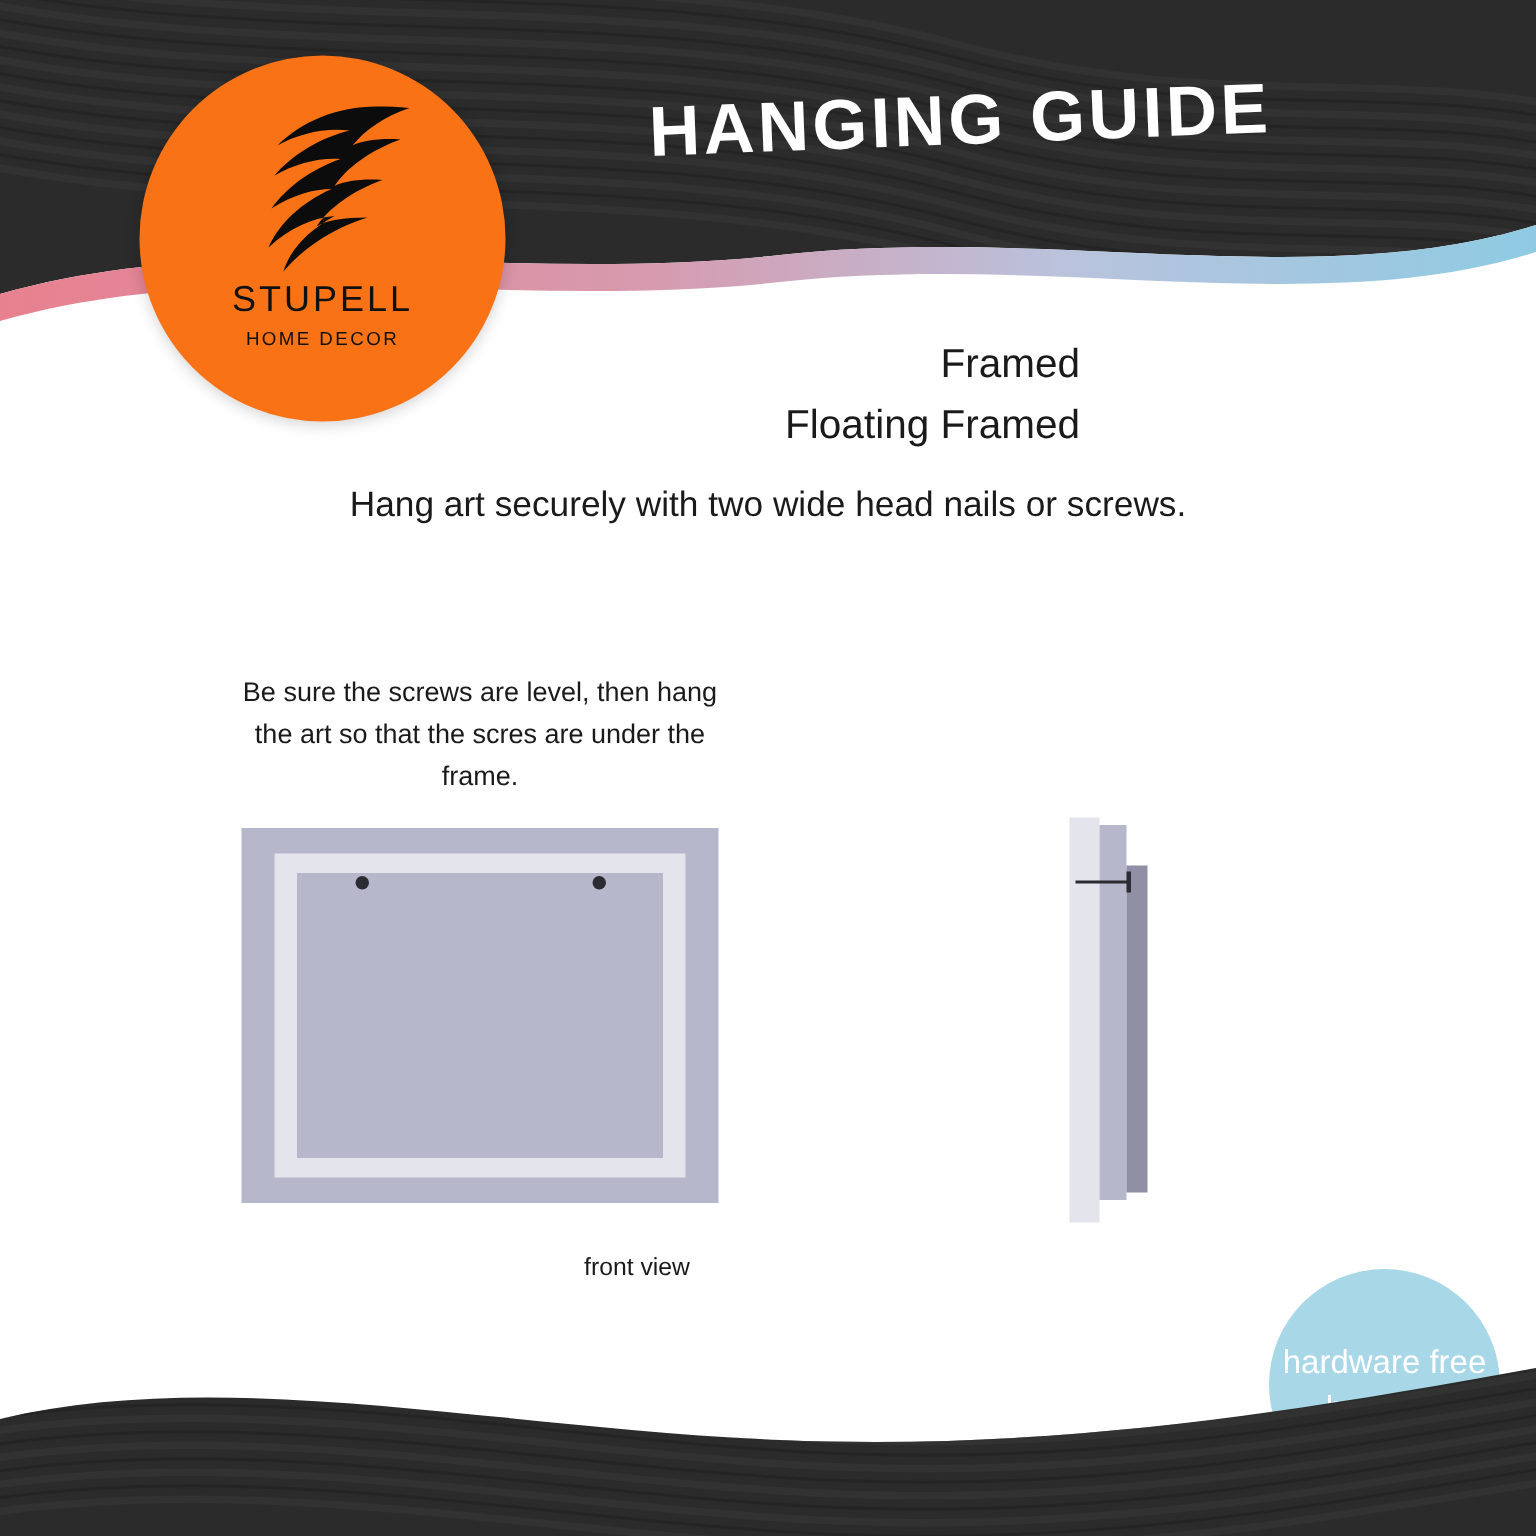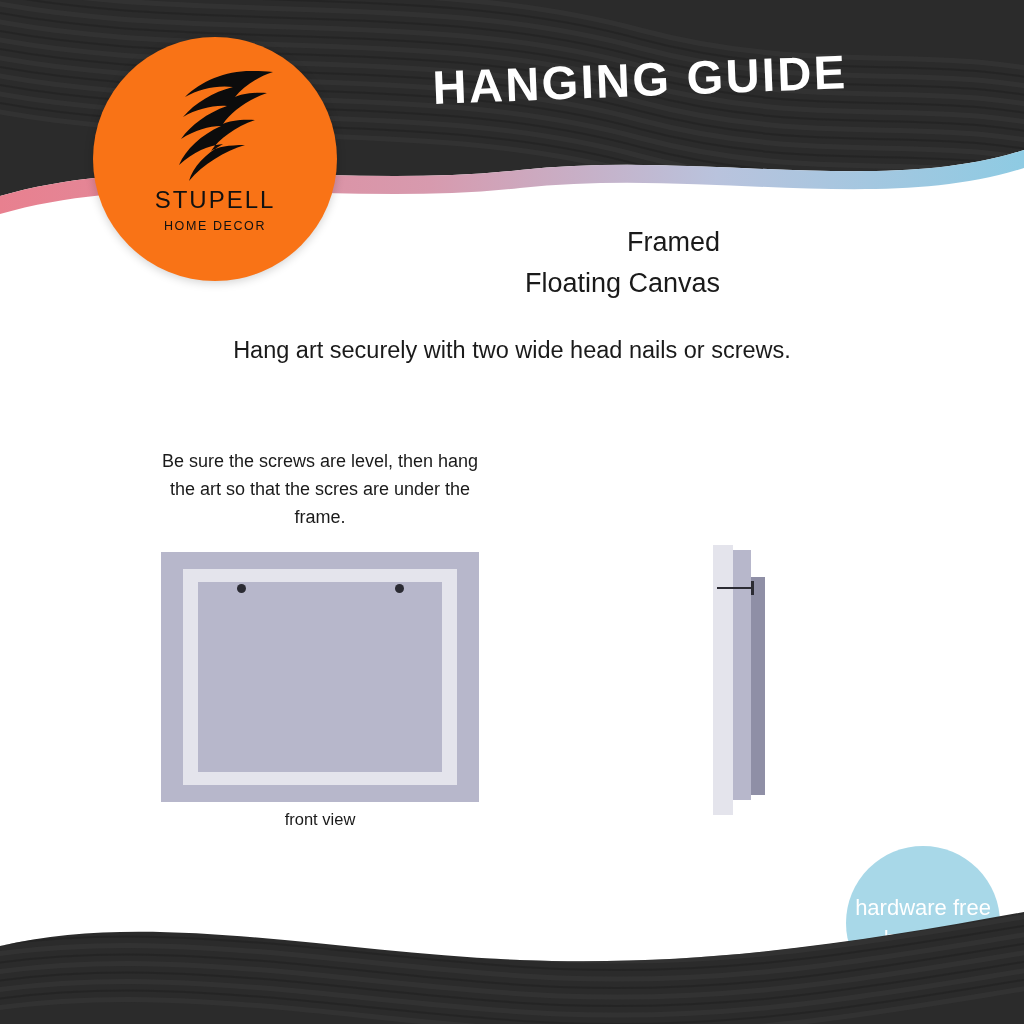--- a/index.html
+++ b/index.html
@@ -83,21 +83,21 @@
     text-align: right;
     color: #1a1a1a;
     font-size: 27px;
     line-height: 1.52;
   }
 
   
   #main-instruction {
     position: absolute;
     left: 62px;
-    top: 337px;
+    top: 323px;
     width: 900px;
     text-align: center;
     color: #1a1a1a;
     font-size: 23.5px;
   }
 
   
   .col-caption {
     position: absolute;
     color: #1a1a1a;
@@ -107,21 +107,21 @@
   }
   #caption-front { left: 150px; top: 448px; width: 340px; }
   #caption-side  { left: 600px; top: 455px; width: 270px; }
 
   .view-label {
     position: absolute;
     color: #1a1a1a;
     font-size: 16.5px;
     text-align: center;
   }
-  #label-front { left: 180px; top: 810px; width: 280px; }
+  #label-front { left: 180px; top: 836px; width: 280px; text-align: right; }
   #label-side  { left: 625px; top: 842px; width: 230px; }
 
   
   #front-view {
     position: absolute;
     left: 161px;
     top: 552px;
     width: 318px;
     height: 250px;
     background: #b7b7cb;
@@ -275,21 +275,21 @@
       </g>
     </svg>
     <div id="logo-name">STUPELL</div>
     <div id="logo-sub">HOME DECOR</div>
   </div>
 
   <div id="guide-title">HANGING GUIDE</div>
 
   <div id="product-type">
     <div>Framed</div>
-    <div>Floating Canvas</div>
+    <div>Floating Framed</div>
   </div>
 
   <div id="main-instruction">Hang art securely with two wide head nails or screws.</div>
 
   <div id="caption-front" class="col-caption">Be sure the screws are level, then hang the art so that the scres are under the frame.</div>
 
   <div id="front-view">
     <div id="front-mat">
       <div id="front-canvas"></div>
     </div>

